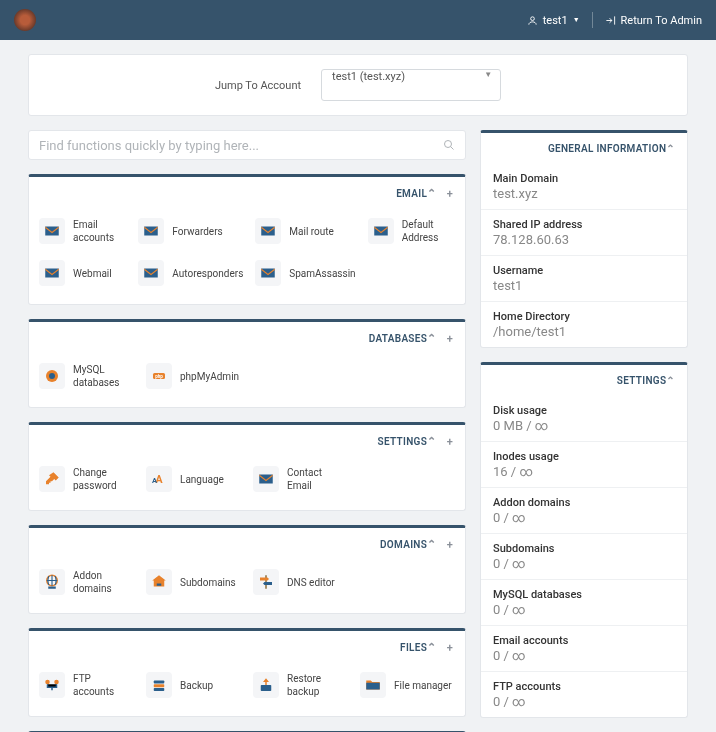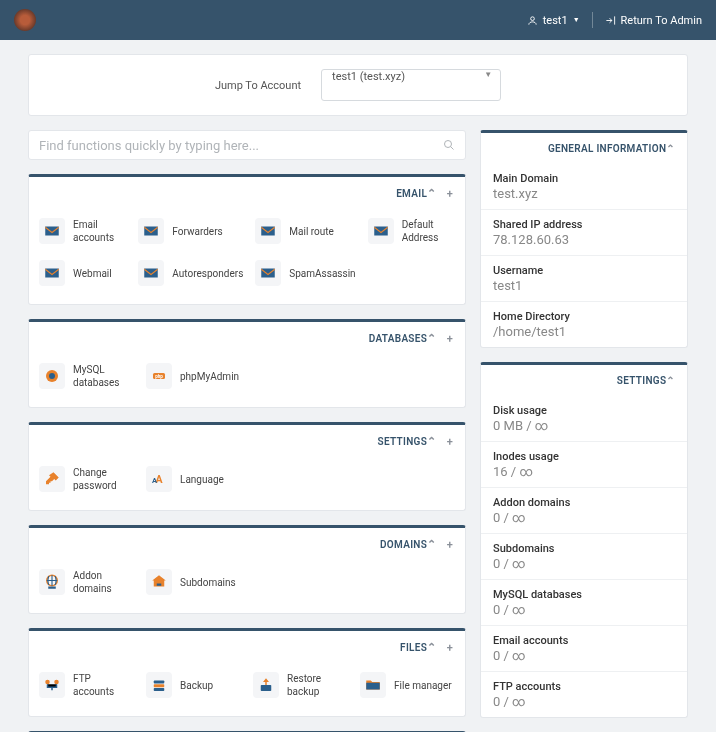--- a/index.html
+++ b/index.html
@@ -204,20 +204,29 @@
               </div>
               <div class="app">
                 <div class="ico">
                   <svg width="18" height="18" viewBox="0 0 24 24">
                     <text x="12" y="17" text-anchor="middle" font-size="14" fill="#e8822c" font-weight="bold">A</text>
                     <text x="6" y="17" text-anchor="middle" font-size="10" fill="#2b5f8c" font-weight="bold">A</text>
                   </svg>
                 </div>
                 <div class="txt">Language</div>
               </div>
+              <div class="app">
+                <div class="ico">
+                  <svg width="18" height="18" viewBox="0 0 24 24">
+                    <path fill="#2b5f8c" d="M3 6h18v12H3z"></path>
+                    <path fill="#e8822c" d="M3 6l9 7 9-7v2l-9 7-9-7z"></path>
+                  </svg>
+                </div>
+                <div class="txt">Contact Email</div>
+              </div>
             </div>
           </div>
         </div>
         <div class="panel">
           <div class="panel-head">
             <span>DOMAINS</span>
             <div class="controls">
               <span>⌃</span>
               <span>+</span>
             </div>
@@ -235,20 +244,30 @@
                 <div class="txt">Addon domains</div>
               </div>
               <div class="app">
                 <div class="ico">
                   <svg width="18" height="18" viewBox="0 0 24 24">
                     <path fill="#e8822c" d="M12 3l9 7h-2v8H5v-8H3z"></path>
                     <rect x="9" y="14" width="6" height="3" fill="#2b5f8c"></rect>
                   </svg>
                 </div>
                 <div class="txt">Subdomains</div>
+              </div>
+              <div class="app">
+                <div class="ico">
+                  <svg width="18" height="18" viewBox="0 0 24 24">
+                    <rect x="11" y="3" width="2" height="18" fill="#8a6d3b"></rect>
+                    <path fill="#e8822c" d="M4 6h10l2 2-2 2H4z"></path>
+                    <path fill="#2b5f8c" d="M20 12H10l-2 2 2 2h10z"></path>
+                  </svg>
+                </div>
+                <div class="txt">DNS editor</div>
               </div>
             </div>
           </div>
         </div>
         <div class="panel">
           <div class="panel-head">
             <span>FILES</span>
             <div class="controls">
               <span>⌃</span>
               <span>+</span>

